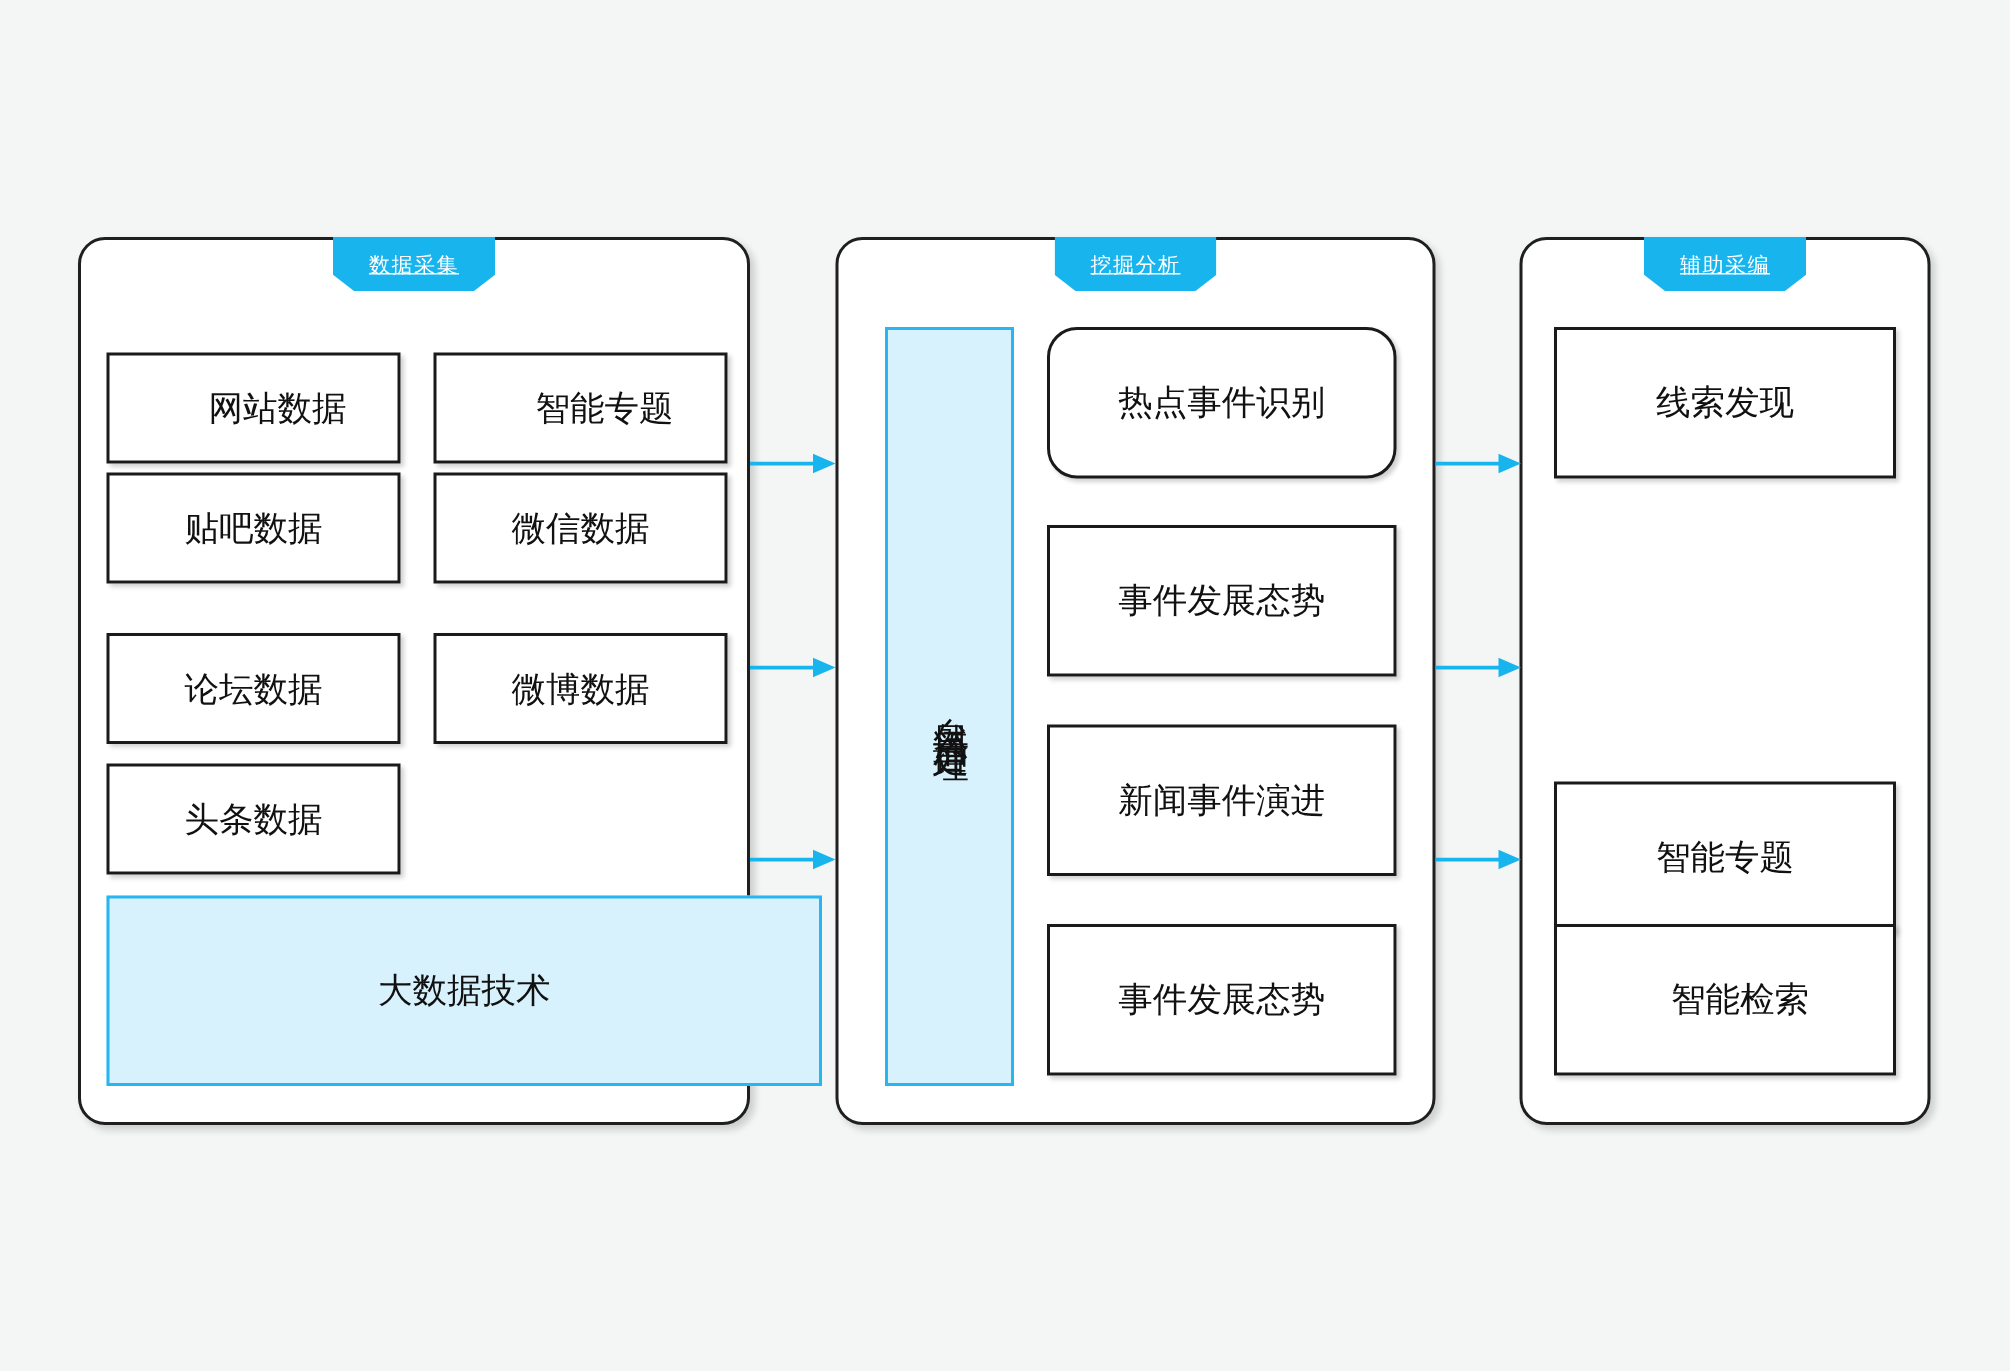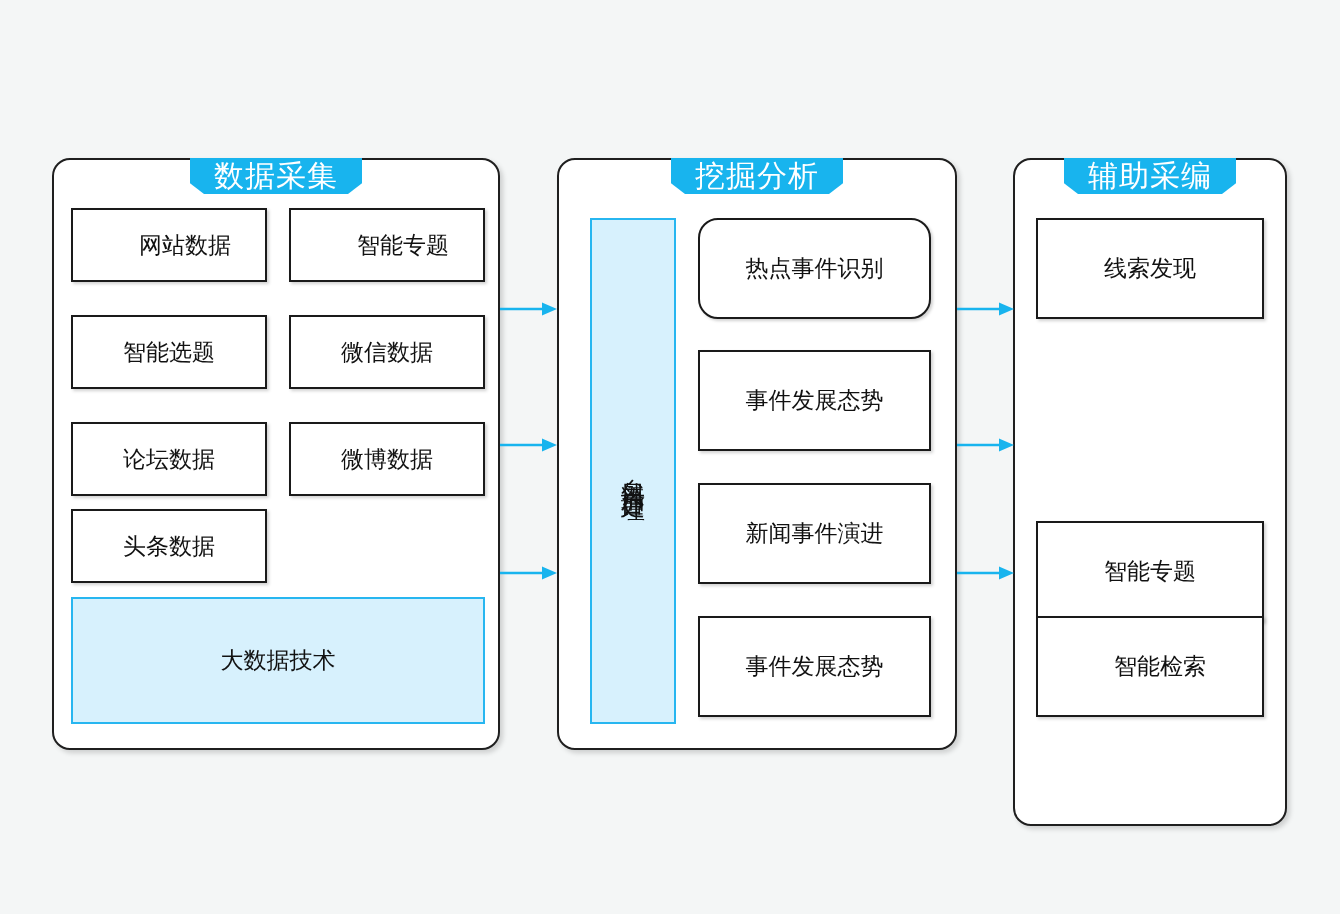--- a/index.html
+++ b/index.html
@@ -27,40 +27,41 @@
     position: absolute;
     background: #ffffff;
     border: 2px solid #1f1f1f;
     border-radius: 18px;
     box-sizing: border-box;
     box-shadow: 3px 3px 5px rgba(0,0,0,0.16);
   }
 
   #panel-collect { left: 52px;   top: 158px; width: 448px; height: 592px; }
   #panel-analyze { left: 557px;  top: 158px; width: 400px; height: 592px; }
-  #panel-assist  { left: 1013px; top: 158px; width: 274px; height: 668px; }
+  #panel-assist  { left: 1013px; top: 158px; width: 274px; height: 592px; }
 
   
   .panel-header {
     position: absolute;
     top: -2px;
     left: 50%;
     transform: translateX(-50%);
     height: 36px;
     background: #18b4ee;
     color: #ffffff;
-    font-size: 30px;
+    font-size: 14px;
     line-height: 36px;
     text-align: center;
     white-space: nowrap;
     padding: 0 24px;
     box-sizing: border-box;
     -webkit-clip-path: polygon(0 0, 100% 0, 100% 70%, calc(100% - 14px) 100%, 14px 100%, 0 70%);
     clip-path: polygon(0 0, 100% 0, 100% 70%, calc(100% - 14px) 100%, 14px 100%, 0 70%);
     letter-spacing: 1px;
+    text-decoration: underline;
   }
 
   
   .node {
     position: absolute;
     background: #ffffff;
     border: 2px solid #1a1a1a;
     box-sizing: border-box;
     display: flex;
     align-items: center;
@@ -81,26 +82,26 @@
   .node.vertical {
     writing-mode: vertical-rl;
     text-orientation: upright;
     letter-spacing: 4px;
     line-height: 1;
   }
 
   
   .p1-col-a { left: 17px;  width: 196px; }
   .p1-col-b { left: 235px; width: 196px; }
-  .p1-r1 { top: 48px;  height: 74px; padding-left: 32px; }
+  .p1-r1 { top: 75px;  height: 74px; padding-left: 32px; }
   .p1-r2 { top: 155px; height: 74px; }
   .p1-r3 { top: 262px; height: 74px; }
   .p1-r4 { top: 349px; height: 74px; }
   #node-bigdata {
-    left: 17px; top: 437px; width: 414px; height: 127px; text-align: center;
+    left: 17px; top: 437px; width: 477px; height: 127px; text-align: center;
   }
 
   
   #node-nlp {
     left: 31px; top: 58px; width: 86px; height: 506px;
     font-size: 24px;
   }
   .p2-node { left: 139px; width: 233px; height: 101px; }
   .p2-r1 { top: 58px; border-radius: 20px; }
   .p2-r2 { top: 190px; }
@@ -134,21 +135,21 @@
 <body>
 
 <div id="stage">
 
   <div class="panel" id="panel-collect">
     <div class="panel-header">数据采集</div>
 
     <div class="node p1-col-a p1-r1">网站数据</div>
     <div class="node p1-col-b p1-r1">智能专题</div>
 
-    <div class="node p1-col-a p1-r2">智能选题</div>
+    <div class="node p1-col-a p1-r2">贴吧数据</div>
     <div class="node p1-col-b p1-r2">微信数据</div>
 
     <div class="node p1-col-a p1-r3">论坛数据</div>
     <div class="node p1-col-b p1-r3">微博数据</div>
 
     <div class="node p1-col-a p1-r4">头条数据</div>
 
     <div class="node highlight" id="node-bigdata">大数据技术</div>
   </div>
 

